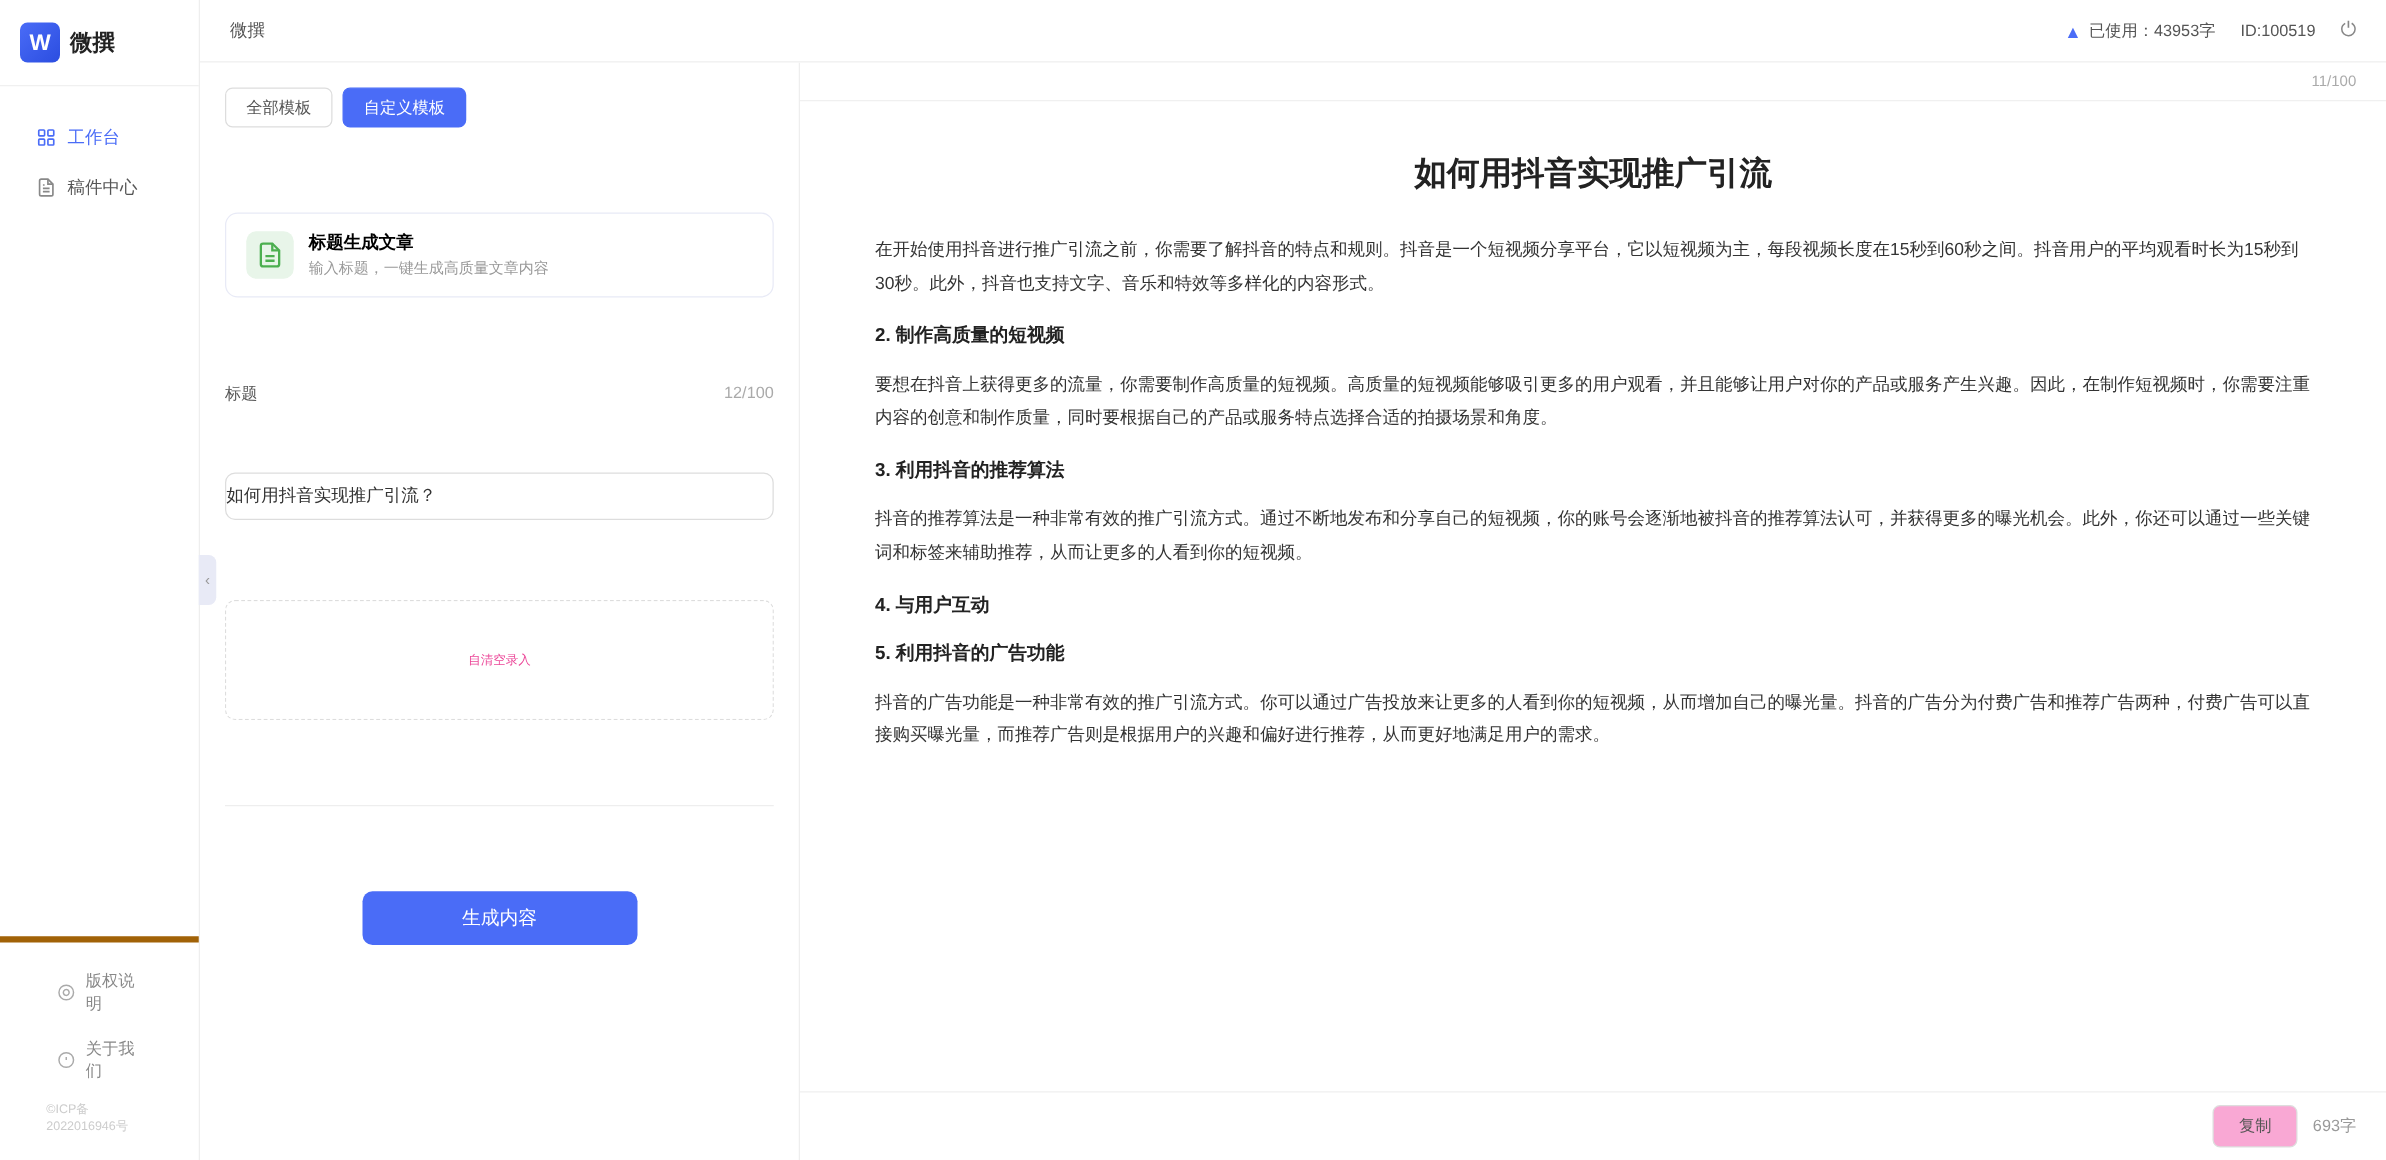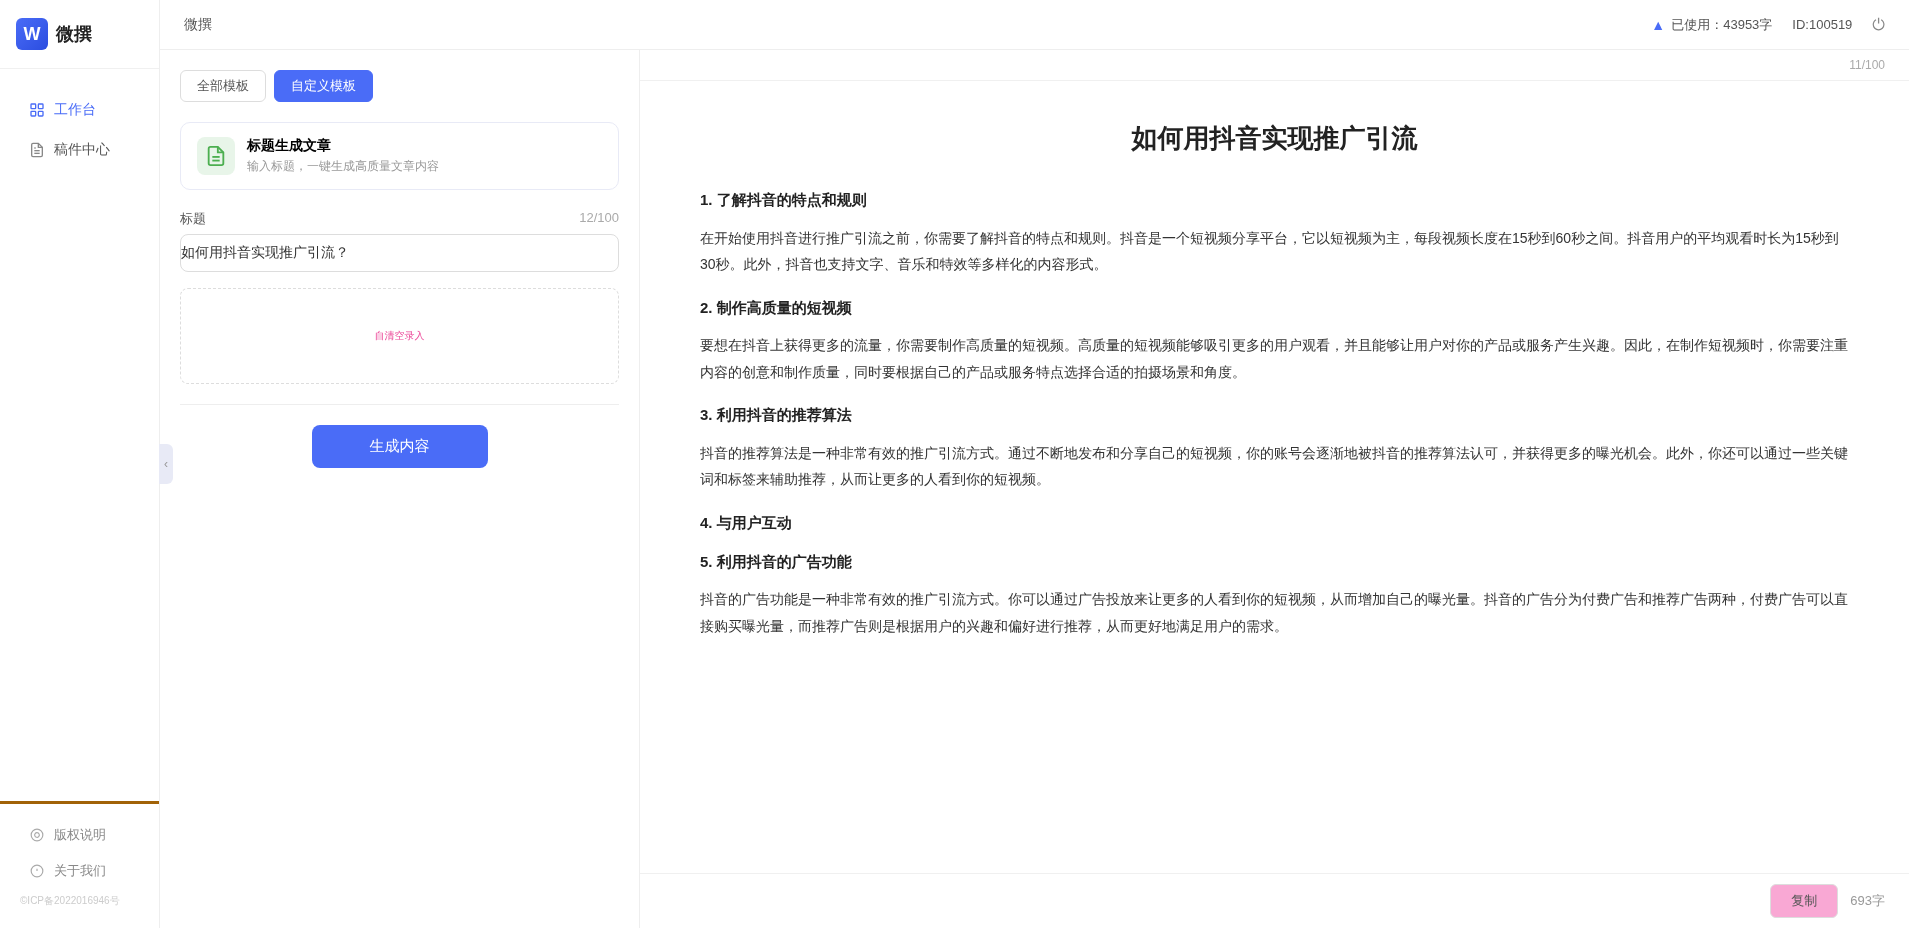--- a/index.html
+++ b/index.html
@@ -32,21 +32,21 @@
     .logo-text { font-size: 18px; font-weight: bold; color: #222; }
     .nav-items { padding: 20px 0; flex: 1; }
     .nav-item {
       display: flex; align-items: center;
       padding: 10px 20px; cursor: pointer;
       color: #555; font-size: 14px; gap: 8px;
       border-radius: 8px; margin: 2px 8px;
     }
     .nav-item.active { color: #4a6cf7; }
     .nav-icon { width: 18px; height: 18px; display: inline-flex; align-items: center; justify-content: center; }
-    .sidebar-bottom { padding: 12px 0; border-top: 3px solid #a16207; }
+    .sidebar-bottom { padding: 12px 17px; border-top: 5px solid #a16207; }
     .bottom-item {
       display: flex; align-items: center; gap: 8px;
       padding: 8px 20px; cursor: pointer; color: #888; font-size: 13px;
       border-radius: 8px; margin: 2px 8px;
     }
     .icp-text { font-size: 10px; color: #ccc; padding: 4px 20px 8px; }
 
     
     .collapse-handle {
       position: absolute; right: -14px; top: 50%;
@@ -78,20 +78,21 @@
     #content { flex: 1; display: flex; overflow: hidden; }
 
     
     #left-panel {
       width: 480px; min-width: 480px;
       background: #fff;
       border-right: 1px solid #eee;
       display: flex; flex-direction: column;
       padding: 20px;
       overflow-y: auto;
+      gap: 48px;
     }
     .template-tabs { display: flex; gap: 8px; margin-bottom: 20px; }
     .tab-btn {
       padding: 6px 16px; border-radius: 6px; font-size: 13px; cursor: pointer; border: 1px solid #ddd; background: #fff; color: #555;
     }
     .tab-btn.active { background: #4a6cf7; color: #fff; border-color: #4a6cf7; }
 
     
     .template-card {
       display: flex; align-items: center; gap: 12px;
@@ -119,21 +120,21 @@
       font-family: inherit; color: #333; resize: none;
     }
     .placeholder-hint {
       border: 1px dashed #ddd; border-radius: 8px; padding: 40px 14px;
       text-align: center; color: #ec4899; font-size: 10px; margin-top: 16px;
     }
 
     .divider { border: none; border-top: 1px solid #eee; margin: 20px 0; }
 
     .generate-btn {
-      width: 176px; margin: 0 auto; display: block;
+      width: 220px; margin: 0 auto; display: block;
       padding: 12px 0; background: #4a6cf7; color: #fff;
       border: none; border-radius: 8px; font-size: 15px;
       cursor: pointer; font-family: inherit;
     }
 
     
     #right-panel {
       flex: 1; background: #fff;
       display: flex; flex-direction: column;
       overflow: hidden;
@@ -280,21 +281,20 @@
 
     <div id="right-panel">
       <div class="doc-toolbar">
         <span>11/100</span>
       </div>
 
       <div class="doc-content">
         <div class="doc-title">如何用抖音实现推广引流</div>
         <div class="doc-body">
 
-          <h3>1. 了解抖音的特点和规则</h3>
           <p>在开始使用抖音进行推广引流之前，你需要了解抖音的特点和规则。抖音是一个短视频分享平台，它以短视频为主，每段视频长度在15秒到60秒之间。抖音用户的平均观看时长为15秒到30秒。此外，抖音也支持文字、音乐和特效等多样化的内容形式。</p>
           <h3>2. 制作高质量的短视频</h3>
           <p>要想在抖音上获得更多的流量，你需要制作高质量的短视频。高质量的短视频能够吸引更多的用户观看，并且能够让用户对你的产品或服务产生兴趣。因此，在制作短视频时，你需要注重内容的创意和制作质量，同时要根据自己的产品或服务特点选择合适的拍摄场景和角度。</p>
           <h3>3. 利用抖音的推荐算法</h3>
           <p>抖音的推荐算法是一种非常有效的推广引流方式。通过不断地发布和分享自己的短视频，你的账号会逐渐地被抖音的推荐算法认可，并获得更多的曝光机会。此外，你还可以通过一些关键词和标签来辅助推荐，从而让更多的人看到你的短视频。</p>
           <h3>4. 与用户互动</h3>
           <h3>5. 利用抖音的广告功能</h3>
           <p>抖音的广告功能是一种非常有效的推广引流方式。你可以通过广告投放来让更多的人看到你的短视频，从而增加自己的曝光量。抖音的广告分为付费广告和推荐广告两种，付费广告可以直接购买曝光量，而推荐广告则是根据用户的兴趣和偏好进行推荐，从而更好地满足用户的需求。</p>
         </div>
       </div>

